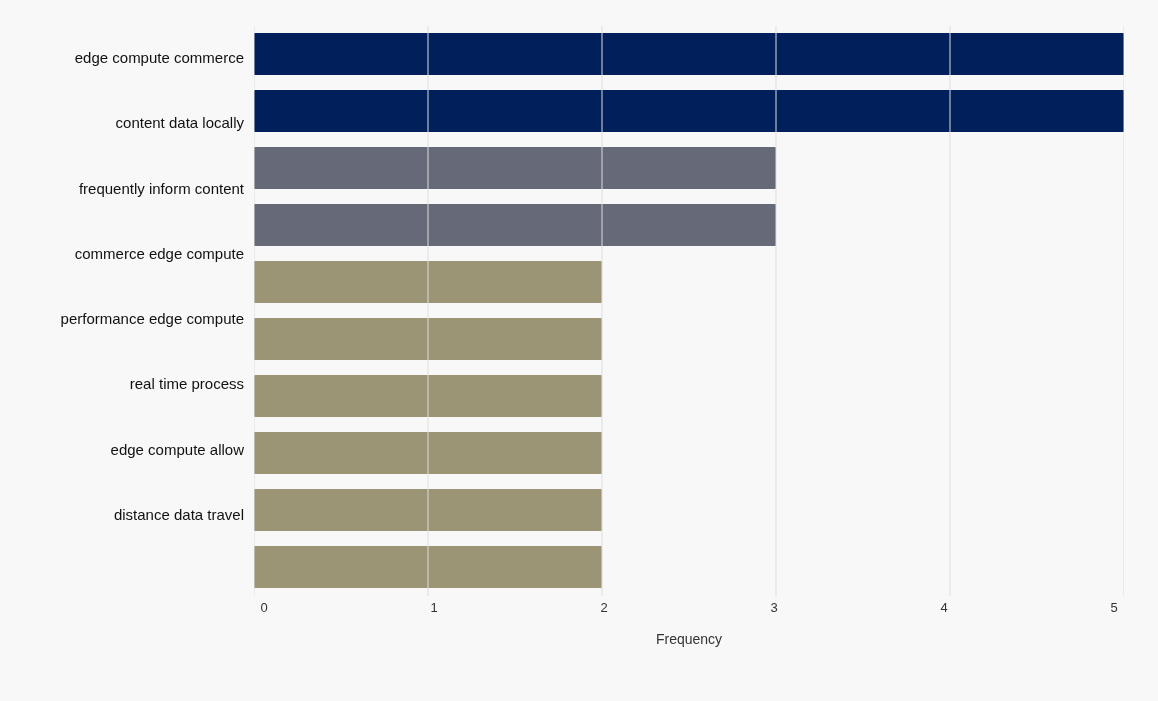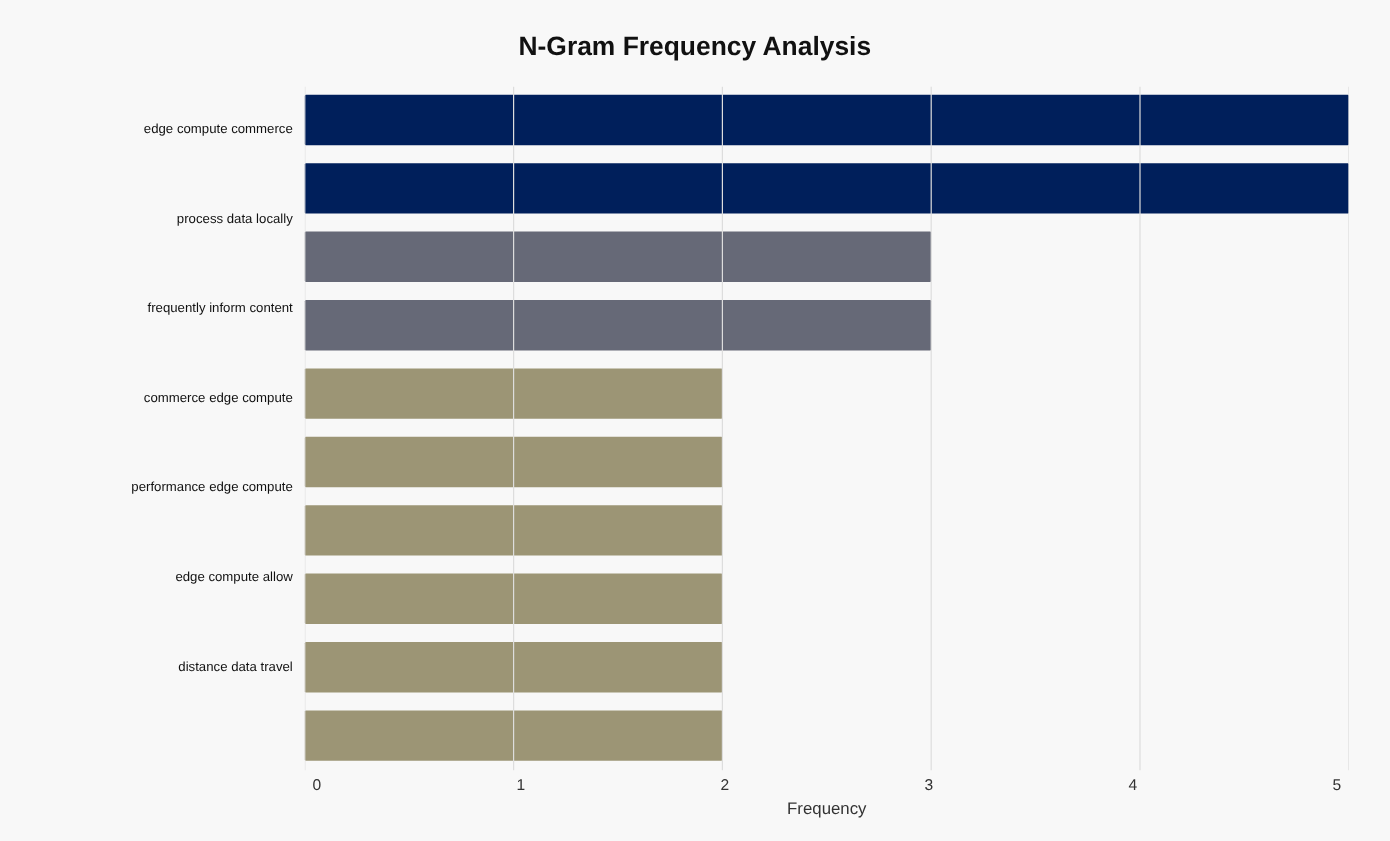--- a/index.html
+++ b/index.html
@@ -35,21 +35,21 @@
     .y-labels {
       display: flex;
       flex-direction: column;
       justify-content: space-around;
       width: 220px;
       padding-right: 10px;
       padding-top: 0px;
       padding-bottom: 28px;
     }
     .y-label {
-      font-size: 11px;
+      font-size: 15px;
       color: #111;
       text-align: right;
       line-height: 1.2;
       height: 57px;
       display: flex;
       align-items: center;
       justify-content: flex-end;
     }
     .bars-section {
       flex: 1;
@@ -84,49 +84,49 @@
     .x-tick {
       font-size: 13px;
       color: #333;
       width: 20px;
       text-align: center;
     }
     .x-axis-title {
       text-align: center;
       font-size: 14px;
       color: #333;
-      margin-top: 4px;
+      margin-top: 16px;
     }
     
     .bars-wrapper {
       position: relative;
     }
     .grid-lines {
       position: absolute;
       top: 0;
       left: 0;
       width: 100%;
       height: 100%;
       pointer-events: none;
     }
   </style>
 </head>
 <body>
 
 <div class="chart-container">
-  <div class="chart-title">N-Gram Frequency Analysis</div>
 
   <div class="chart-area">
 
     <div class="y-labels" id="y-labels">
         <div class="y-label">edge compute commerce</div>
-        <div class="y-label">process data locally</div>
+        <div class="y-label">content data locally</div>
         <div class="y-label">frequently inform content</div>
         <div class="y-label">commerce edge compute</div>
         <div class="y-label">performance edge compute</div>
+        <div class="y-label">real time process</div>
         <div class="y-label">edge compute allow</div>
         <div class="y-label">distance data travel</div>
       </div>
 
     <div class="bars-section">
       <div class="bars-wrapper" id="bars-wrapper">
         <svg class="grid-lines" id="grid-svg" viewBox="0 0 870 570" style="width: 870px; height: 570px;">
             <line x1="0" y1="0" x2="0" y2="570" stroke="#ddd" stroke-width="1"></line>
             <line x1="174" y1="0" x2="174" y2="570" stroke="#ddd" stroke-width="1"></line>
             <line x1="348" y1="0" x2="348" y2="570" stroke="#ddd" stroke-width="1"></line>

